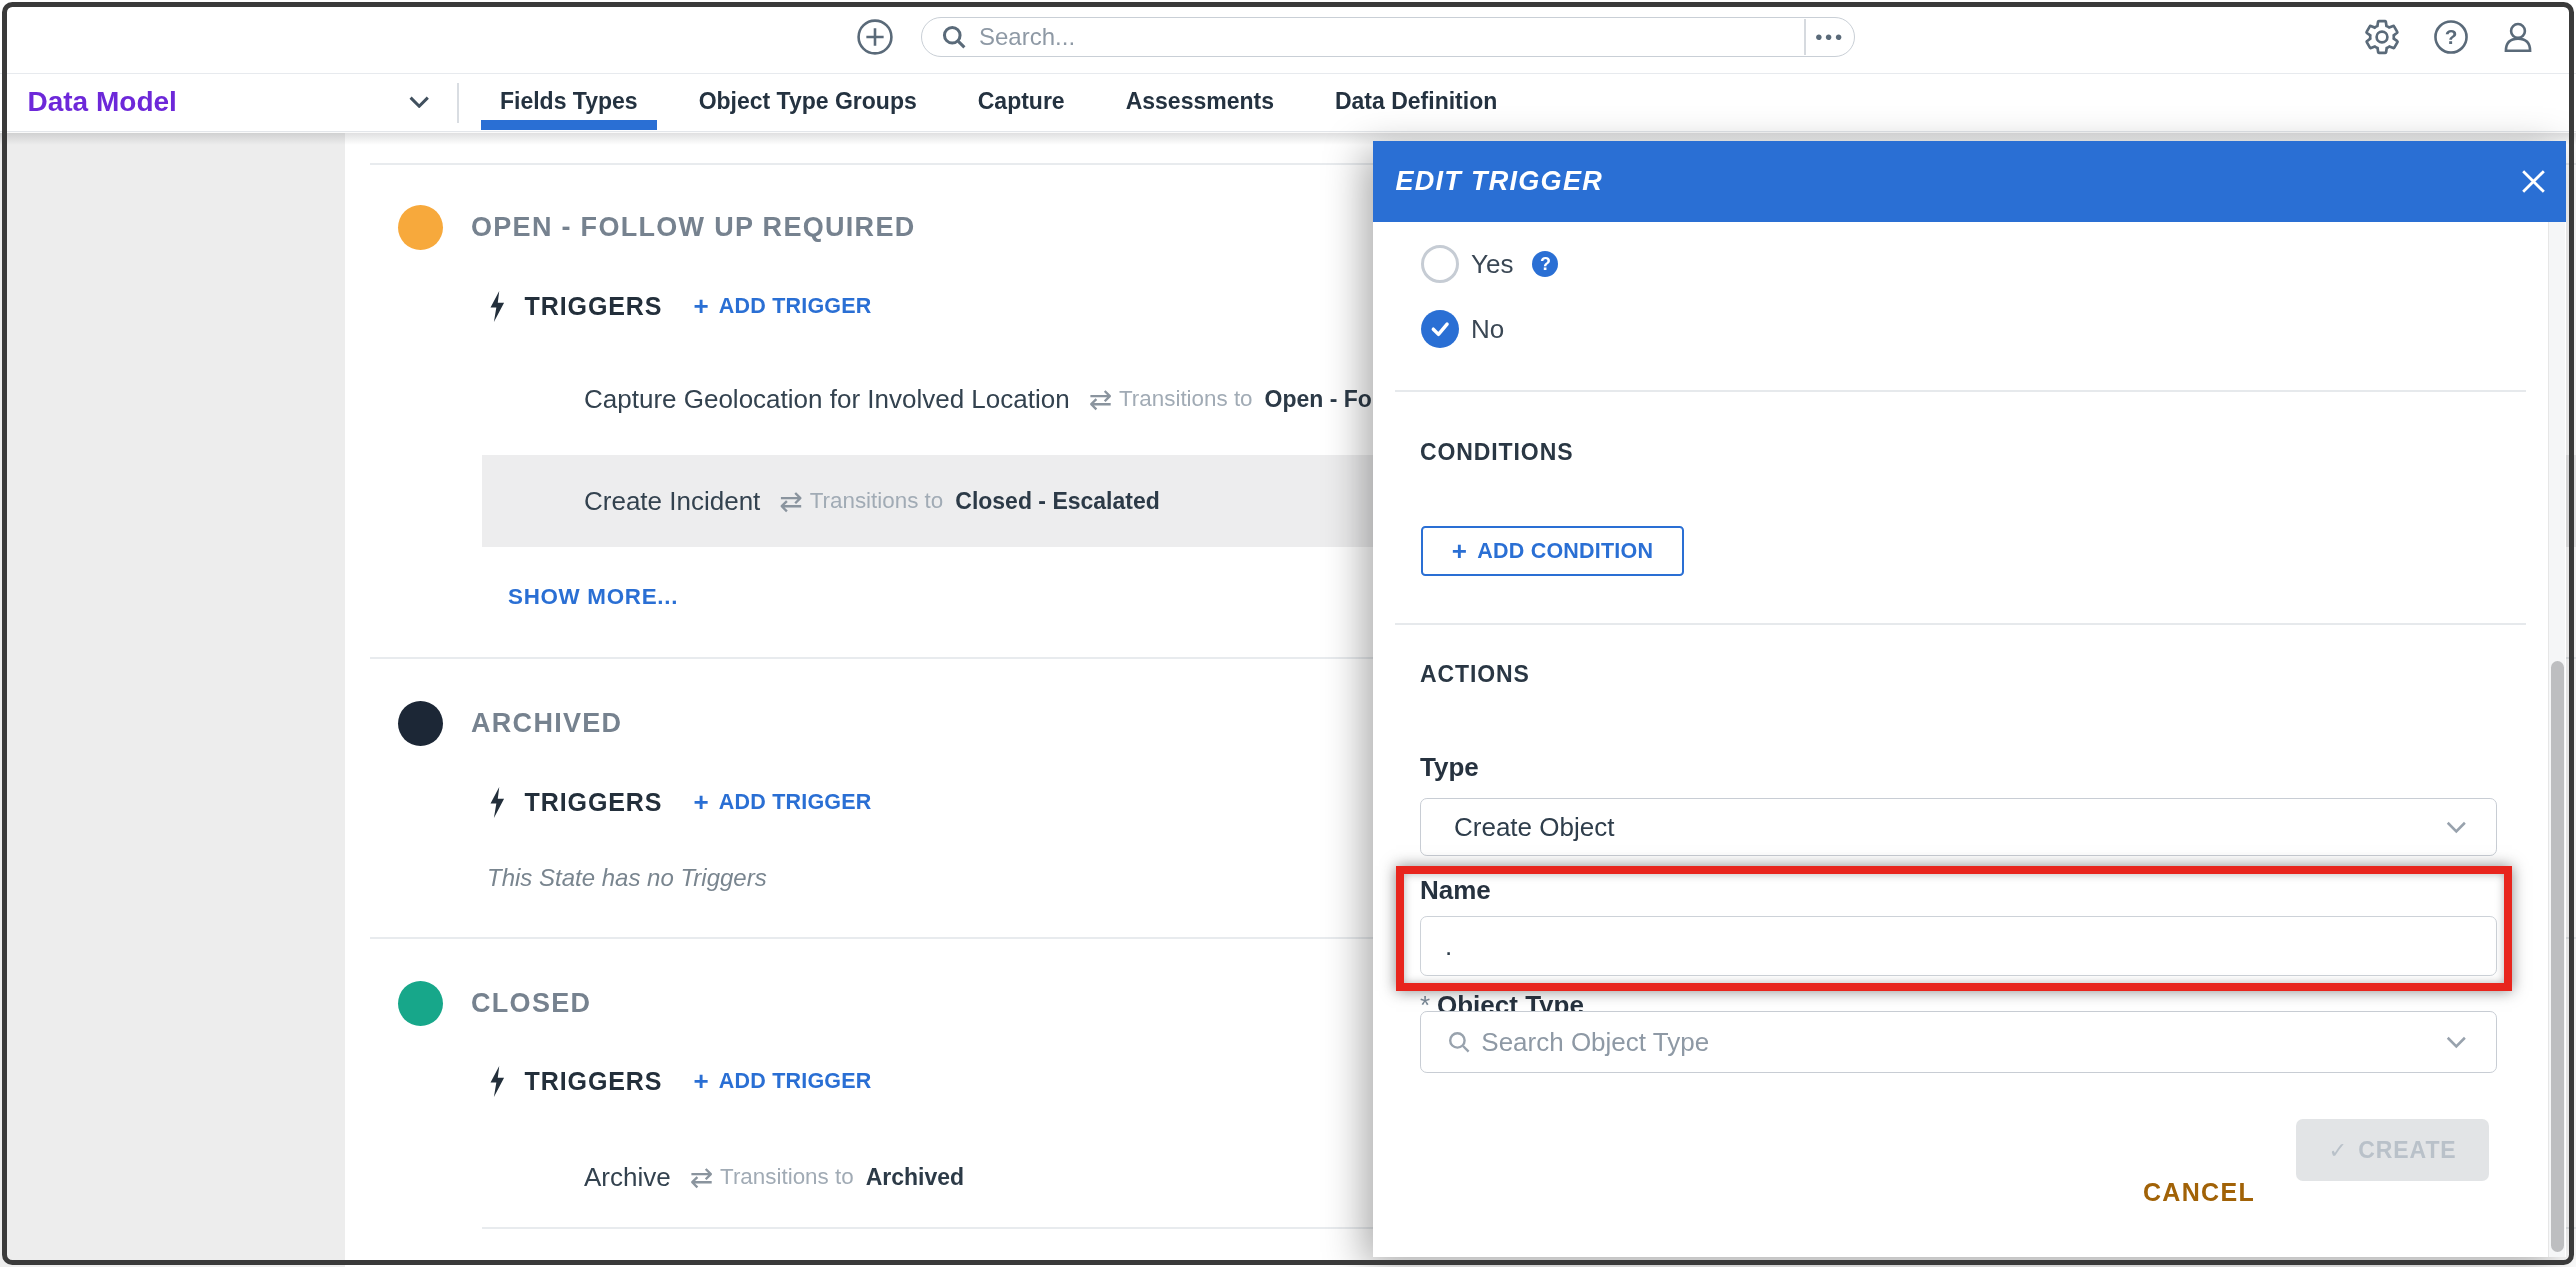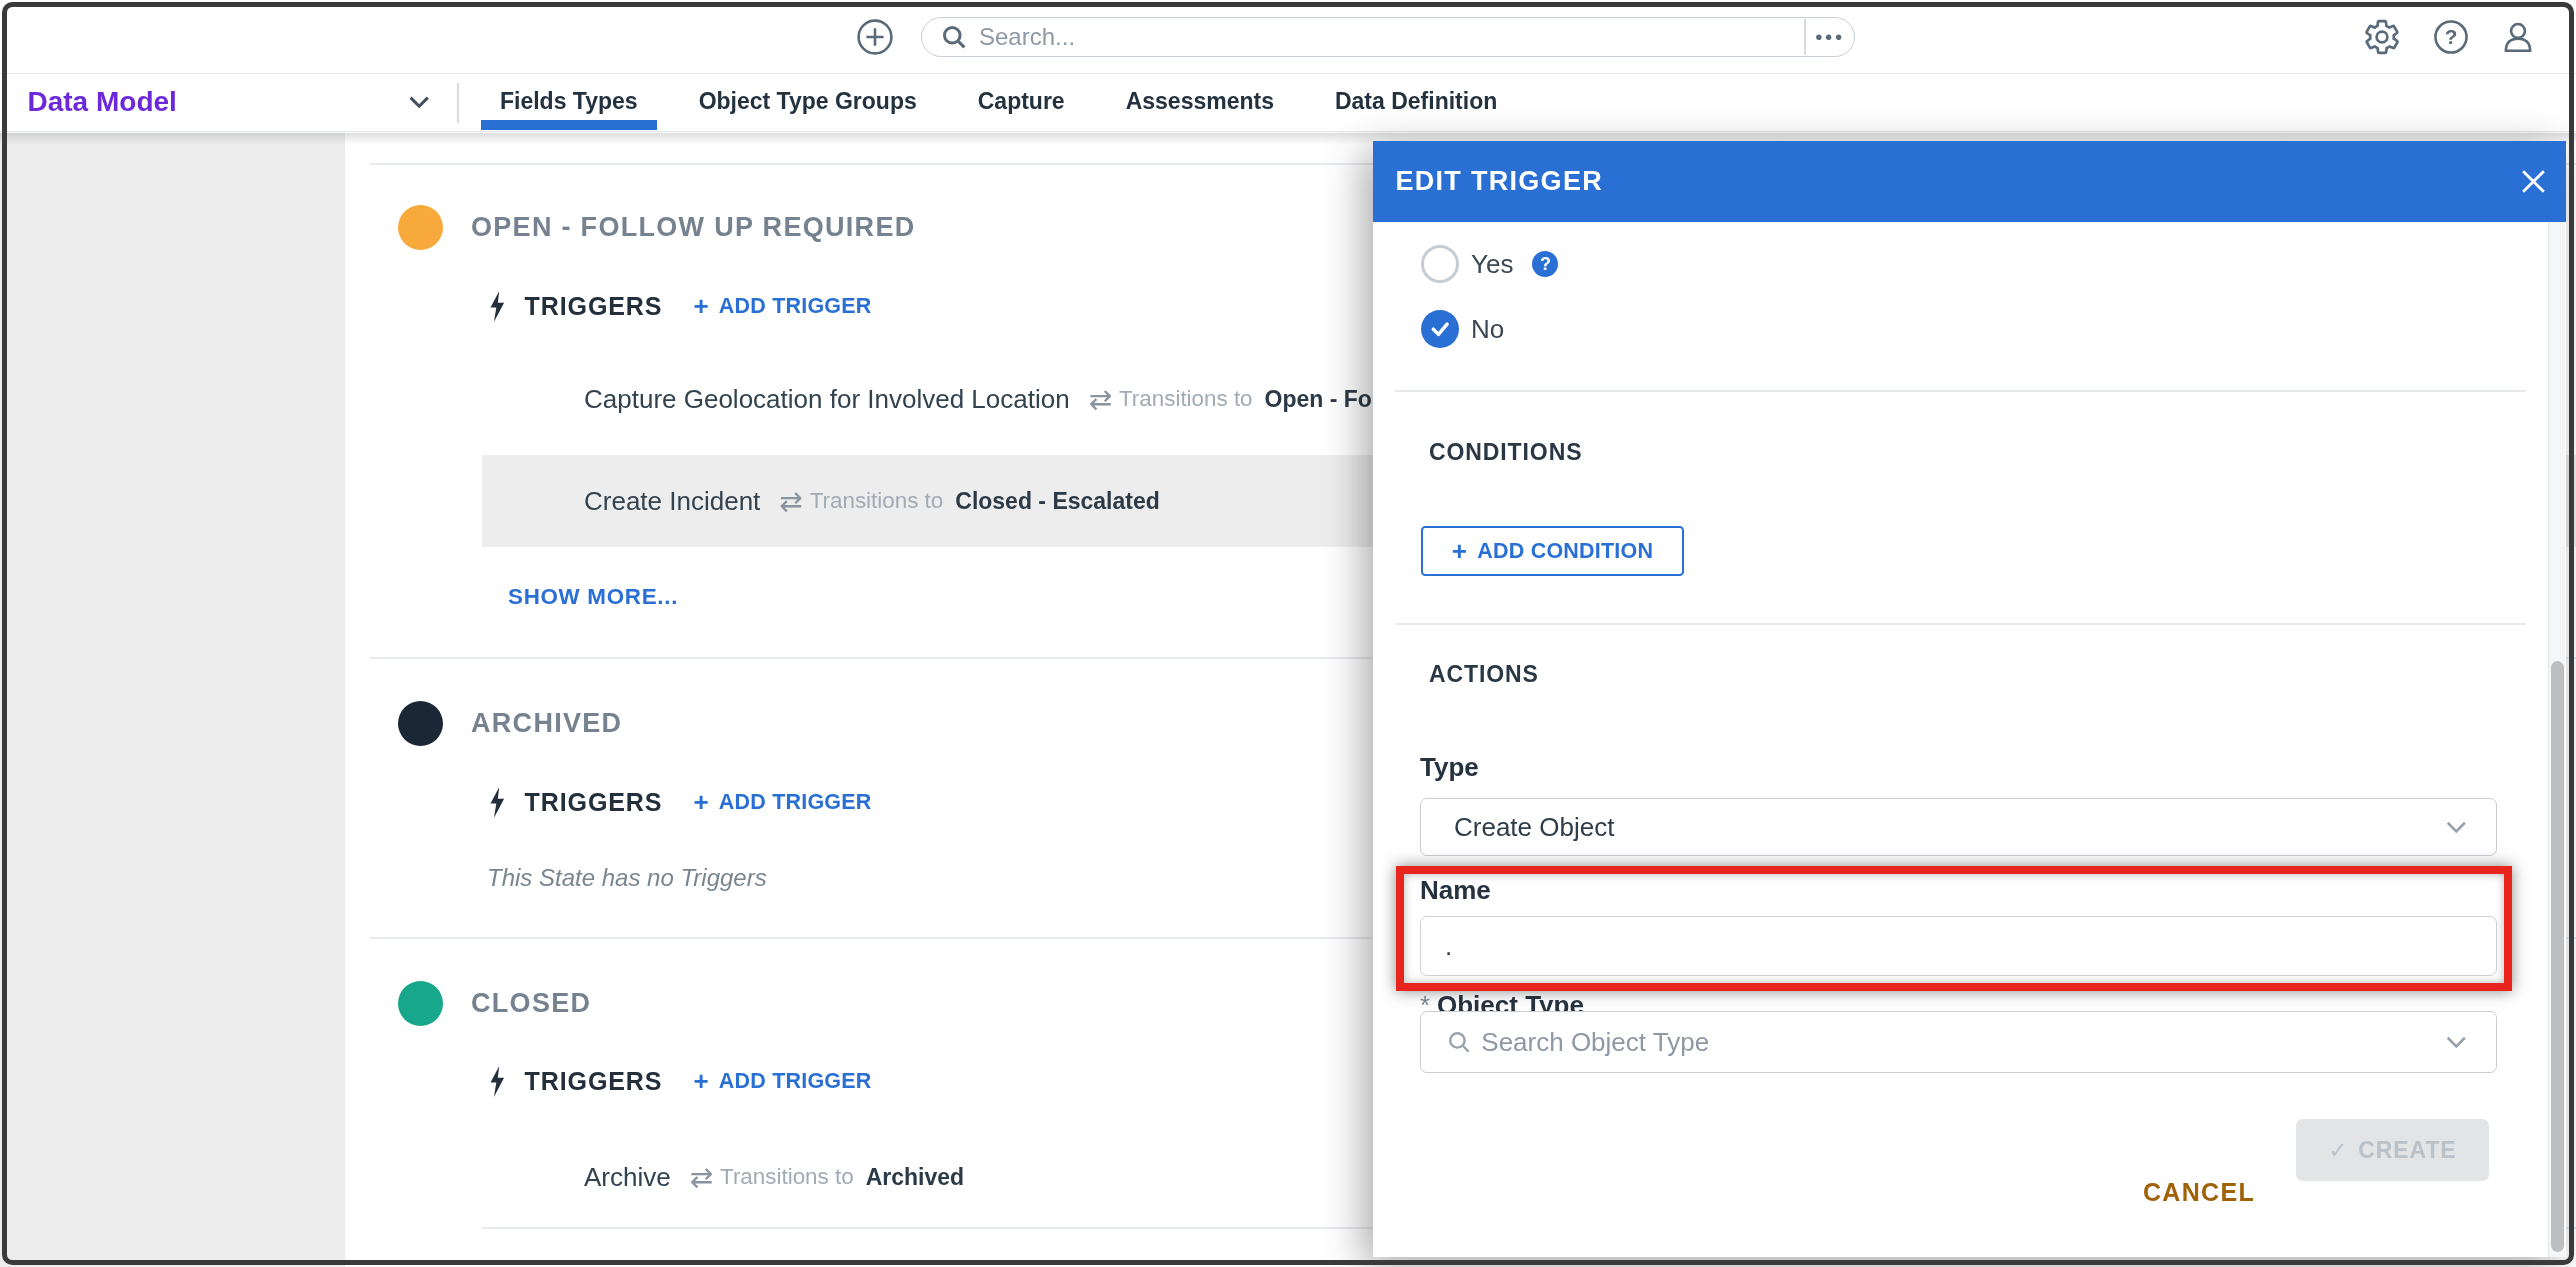--- a/index.html
+++ b/index.html
@@ -51,35 +51,35 @@
   .trans-to { font-size:22.4px; color:#a1abb5; }
   .trig-dest { font-size:23px; font-weight:bold; color:#2c3a47; margin-left:12px; white-space:nowrap; }
 
   .gray-row { position:absolute; left:137px; width:2095px; height:92px; background:#ededee; }
   .show-more { position:absolute; left:163px; font-size:22.4px; font-weight:bold; color:#2a6fd4; letter-spacing:0.7px; }
   .empty-note { position:absolute; left:142px; font-style:italic; font-size:24px; color:#79858f; }
 
   
   .modal { left:1373px; top:141px; width:1193px; height:1116px; z-index:10; box-shadow:-8.6px 8.6px 39px rgba(0,0,0,0.35); background:#fff; }
   .modal-header { position:absolute; left:0; top:0; width:1193px; height:81px; background:#2a6fd4; }
-  .modal-title { position:absolute; left:22.4px; top:0; height:81px; line-height:81px; font-size:27px; font-weight:bold; color:#fff; letter-spacing:1.3px; }
+  .modal-title { position:absolute; left:22.4px; top:0; height:81px; line-height:81px; font-size:27px; font-weight:bold; color:#fff; letter-spacing:1.3px;font-style:italic; }
   .modal-close { position:absolute; left:1145px; top:25px; width:31px; height:31px; color:#fff; cursor:pointer; }
   .modal-body { position:absolute; left:0; top:81px; width:1175px; height:1035px; background:#fff; }
   .scroll-track { position:absolute; left:1175px; top:81px; width:17px; height:1035px; background:#f5f6f7; border-left:0.9px solid #e6e6e6; }
   .scroll-thumb { position:absolute; left:1.7px; top:439px; width:13.8px; height:591px; background:#bdbec0; border-radius:6.9px; }
 
   .radio-row { position:absolute; left:48px; display:flex; align-items:center; }
   .radio { width:38px; height:38px; border-radius:50%; }
   .radio.off { border:3.4px solid #c6ccd4; background:#fff; }
   .radio.on { background:#2a6fd4; display:flex; align-items:center; justify-content:center; }
   .radio-label { margin-left:12px; font-size:26px; color:#3a4754; }
   .help-badge { margin-left:19px; width:26px; height:26px; border-radius:50%; background:#2a6fd4; color:#fff; font-size:18px; font-weight:bold; text-align:center; line-height:26px; }
 
   .mdiv { position:absolute; left:22.4px; width:1131px; height:1.7px; background:#e6e9ec; }
-  .msection { position:absolute; left:47px; font-size:23px; font-weight:bold; color:#2a3744; letter-spacing:0.9px;margin-left:9px; }
+  .msection { position:absolute; left:47px; font-size:23px; font-weight:bold; color:#2a3744; letter-spacing:0.9px; }
   .add-cond { position:absolute; left:48px; top:304px; width:263px; height:50px; border:2.6px solid #2a6fd4; border-radius:4.3px; display:flex; align-items:center; justify-content:center; color:#2a6fd4; cursor:pointer; }
   .add-cond .plus { font-size:26px; font-weight:bold; margin-right:10.3px; }
   .add-cond .lbl { font-size:21.5px; font-weight:bold; letter-spacing:0.2px; }
 
   .field-label { position:absolute; left:47px; font-size:26px; font-weight:bold; color:#26323f; }
   .req-star { color:#7a8997; font-weight:normal; margin-right:6.9px; }
   .select-box { position:absolute; left:47px; width:1077px; border:1.7px solid #c8cdd4; border-radius:6.9px; background:#fff; display:flex; align-items:center; }
   .select-text { margin-left:33px; font-size:26px; color:#2e3d4b; flex:1; }
   .select-ph { color:#8e99a5; }
   .select-chevron { margin-right:29px; color:#98a2ad; }

